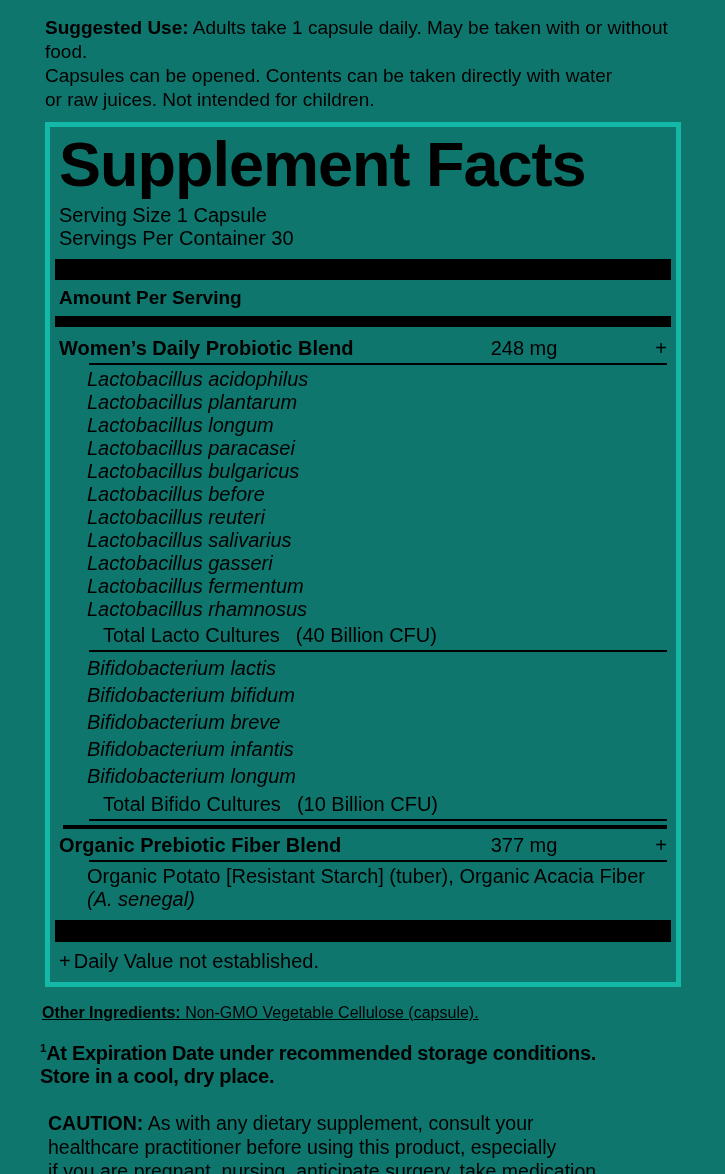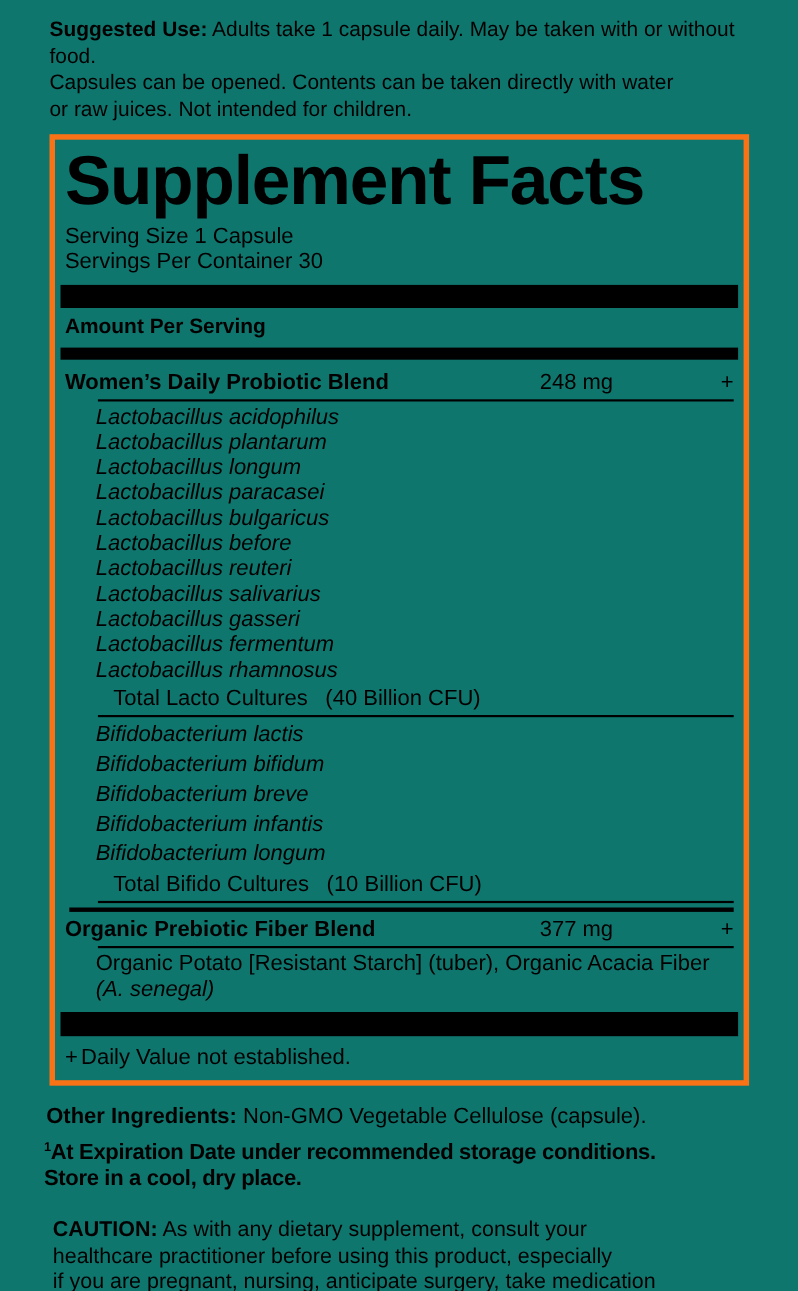--- a/index.html
+++ b/index.html
@@ -23,21 +23,21 @@
     margin: 4px 40px 10px 45px;
     font-size: 19px;
     line-height: 1.26;
     white-space: pre-line;
   }
   .suggested b { white-space: normal; }
 
   
   .facts-box {
     margin: 0 44px 16px 45px;
-    border: 5px solid #f97316;
+    border: 5px solid #14b8a6;
     padding: 6px 9px 9px 9px;
   }
   .title {
     margin: 0 0 8px 0;
     font-size: 63px;
     font-weight: bold;
     letter-spacing: -1px;
     line-height: 1.0;
     white-space: nowrap;
   }
@@ -107,25 +107,26 @@
   }
   .dv-footnote .plus { margin-right: 3px; }
   sup {
     font-size: 58%;
     vertical-align: super;
     line-height: 0;
   }
   
   .other-ingredients {
     margin: 8px 40px 0 42px;
-    font-size: 20px;
+    font-size: 16px;
     line-height: 1.2;
+    text-decoration: underline;
   }
   .storage-note {
-    margin: 10px 40px 0 40px;
+    margin: 20px 40px 0 40px;
     font-size: 20px;
     font-weight: bold;
     line-height: 1.15;
     letter-spacing: -0.3px;
   }
   .caution {
     margin: 24px 40px 0 48px;
     font-size: 19.5px;
     line-height: 1.22;
     white-space: pre-line;

